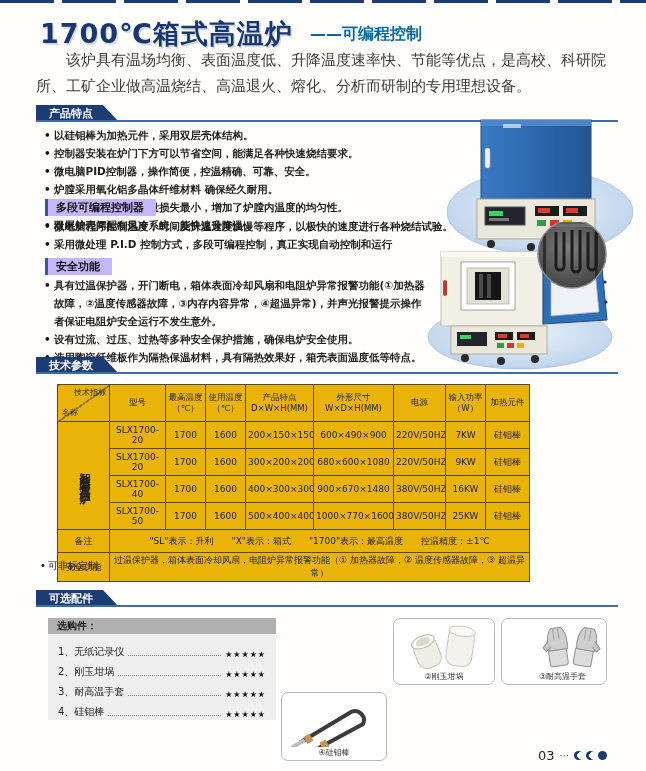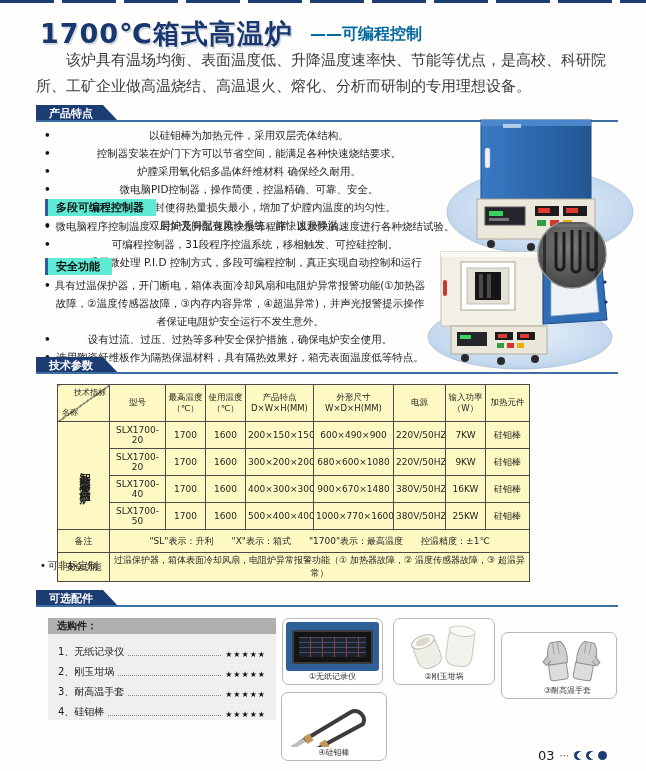--- a/index.html
+++ b/index.html
@@ -10,26 +10,26 @@
   .title-row{position:absolute;left:40px;top:16px;white-space:nowrap;}
   .main-title{display:inline;font-size:27px;font-weight:bold;color:#17376e;letter-spacing:1px;
     text-shadow:1.5px 1.5px 0 rgba(23,55,110,0.18);}
   .sub-title{display:inline;font-size:16px;font-weight:bold;color:#0369a1;margin-left:12px;vertical-align:4px;}
   .intro{position:absolute;left:36px;top:49px;width:592px;font-size:15px;line-height:1.75;
     color:#3a3a3a;font-weight:500;text-indent:2em;font-family:Liberation Mono, monospace;}
   .banner{position:absolute;height:17px;background:#1c3d74;color:#fff;font-size:11px;font-weight:bold;
     line-height:17px;padding:0 26px 0 13px;clip-path:polygon(0 0,calc(100% - 16px) 0,100% 100%,0 100%);}
   .banner-line{position:absolute;height:2px;background:#3a6ea5;}
   ul.blist{position:absolute;margin:0;padding:0;list-style:none;}
-  ul.blist li{position:relative;padding-left:10px;font-size:10.5px;line-height:1.72;color:#1e1e1e;font-weight:400;text-align:center;}
+  ul.blist li{position:relative;padding-left:10px;font-size:10.5px;line-height:1.72;color:#1e1e1e;font-weight:700;}
   ul.blist li::before{content:"\2022";position:absolute;left:0;top:0;color:#111;font-weight:bold;}
-  .subhdr{position:absolute;background:#5eead4;border-left:3px solid #2a5caa;font-size:11px;font-weight:bold;
+  .subhdr{position:absolute;background:#c4b5fd;border-left:3px solid #2a5caa;font-size:11px;font-weight:bold;
     color:#111;padding:1px 12px 1px 8px;}
   
-  table.spec{position:absolute;left:57px;top:384px;width:472px;border-collapse:collapse;table-layout:fixed;background:#fef9c3;}
+  table.spec{position:absolute;left:57px;top:384px;width:472px;border-collapse:collapse;table-layout:fixed;background:#eab308;}
   table.spec td{border:1px solid #4a4a4a;text-align:center;padding:1px 2px;font-size:9px;color:#1e1e1e;overflow:hidden;}
   table.spec tr.hd td{font-size:8.5px;line-height:1.3;white-space:pre-line;height:34px;font-weight:500;}
   table.spec tr.dr td{height:24px;}
   td.diag{position:relative;padding:0;
     background:linear-gradient(to bottom right,transparent calc(50% - 0.6px),#555 calc(50% - 0.6px) calc(50% + 0.6px),transparent calc(50% + 0.6px));}
   td.diag .ct{position:absolute;top:3px;right:3px;font-size:8px;}
   td.diag .cb{position:absolute;bottom:3px;left:4px;font-size:8px;}
   td.group{font-weight:bold;}
   .vertical{writing-mode:vertical-rl;text-orientation:upright;font-size:11px;letter-spacing:3px;margin:0 auto;display:inline-block;}
   td.ltext{text-align:left;padding-left:6px;font-size:8.5px;}
@@ -73,30 +73,29 @@
   </div>
 
   <div class="intro">该炉具有温场均衡、表面温度低、升降温度速率快、节能等优点，是高校、科研院所、工矿企业做高温烧结、高温退火、熔化、分析而研制的专用理想设备。</div>
 
   <div class="banner" style="left:36px;top:105px;">产品特点</div>
   <div class="banner-line" style="left:36px;top:120px;width:582px;"></div>
 
   <ul class="blist" style="left:44px;top:126px;width:400px;">
     <li>以硅钼棒为加热元件，采用双层壳体结构。</li>
     <li>控制器安装在炉门下方可以节省空间，能满足各种快速烧结要求。</li>
+    <li>微电脑PID控制器，操作简便，控温精确、可靠、安全。</li>
     <li>炉膛采用氧化铝多晶体纤维材料 确保经久耐用。</li>
-    <li>微电脑PID控制器，操作简便，控温精确、可靠、安全。</li>
     <li>极好的门密封使得热量损失最小，增加了炉膛内温度的均匀性。</li>
     <li>双层炉壳间配有风冷系统，能快速升降温。</li>
   </ul>
 
   <div class="subhdr" style="left:45px;top:199px;">多段可编程控制器</div>
   <ul class="blist" style="left:44px;top:217px;width:412px;">
     <li>微电脑程序控制温度，时间及升温速度快慢等程序，以极快的速度进行各种烧结试验。</li>
-    <li>可编程控制器，31段程序控温系统，移相触发、可控硅控制。</li>
     <li>采用微处理 P.I.D 控制方式，多段可编程控制，真正实现自动控制和运行</li>
   </ul>
 
   <div class="subhdr" style="left:45px;top:258px;">安全功能</div>
   <ul class="blist" style="left:44px;top:276px;width:382px;">
     <li>具有过温保护器，开门断电，箱体表面冷却风扇和电阻炉异常报警功能(①加热器故障，②温度传感器故障，③内存内容异常，④超温异常)，并声光报警提示操作者保证电阻炉安全运行不发生意外。</li>
     <li>设有过流、过压、过热等多种安全保护措施，确保电炉安全使用。</li>
     <li>选用陶瓷纤维板作为隔热保温材料，具有隔热效果好，箱壳表面温度低等特点。</li>
   </ul>
 
@@ -307,49 +306,39 @@
         <span class="opt-stars">★★★★★</span>
       </div>
       <div class="opt-row">
         <span class="opt-label">4、硅钼棒</span>
         <span class="opt-leader"></span>
         <span class="opt-stars">★★★★★</span>
       </div>
     </div>
   </div>
 
-  <div class="card" style="left:282px;top:618px;width:101px;height:67px;">
-    <div class="img">
-      <div class="rec-bg">
-          <div class="rec-body">
-            <div class="rec-screen"></div>
-          </div>
-        </div>
-    </div>
-    <div class="cap">①无纸记录仪</div>
-  </div>
 
   <div class="card" style="left:393px;top:618px;width:102px;height:67px;">
     <div class="img">
       <svg width="94" height="50" viewBox="0 0 94 50">
         <g transform="rotate(8 62 26)">
           <rect x="50" y="6" width="26" height="38" rx="9" fill="#f3f2ec" stroke="#c9c6ba" stroke-width="1"></rect>
           <ellipse cx="63" cy="9" rx="13" ry="5" fill="#fbfaf6" stroke="#cfccc0" stroke-width="1"></ellipse>
         </g>
         <g transform="rotate(-22 30 30)">
           <rect x="18" y="16" width="24" height="30" rx="9" fill="#efeee6" stroke="#c3c0b2" stroke-width="1"></rect>
           <ellipse cx="30" cy="19" rx="12" ry="6" fill="#fbfaf6" stroke="#bab7aa" stroke-width="1"></ellipse>
           <ellipse cx="30" cy="19" rx="7.5" ry="3.8" fill="#dcd9cd"></ellipse>
         </g>
       </svg>
     </div>
     <div class="cap">②刚玉坩埚</div>
   </div>
 
-  <div class="card" style="left:501px;top:632px;width:116px;height:67px;padding-left:20px;">
+  <div class="card" style="left:501px;top:618px;width:106px;height:67px;padding-left:20px;">
     <div class="img">
       <svg width="98" height="50" viewBox="0 0 98 50">
         <g transform="rotate(-8 35 25)">
           <rect x="26" y="26" width="18" height="18" rx="3" fill="#dcdcdc" stroke="#8f8f8f" stroke-width="1"></rect>
           <path d="M27,28 c-2,-8 0,-18 4,-22 l10,0 c4,4 6,14 4,22 z" fill="#cfcfcf" stroke="#8f8f8f" stroke-width="1"></path>
           <path d="M27,18 l-6,6 3,4 5,-4" fill="#c4c4c4" stroke="#8f8f8f" stroke-width="1"></path>
           <line x1="33" y1="7" x2="33" y2="18" stroke="#9a9a9a" stroke-width="0.8"></line>
           <line x1="38" y1="7" x2="38" y2="18" stroke="#9a9a9a" stroke-width="0.8"></line>
         </g>
         <g transform="rotate(10 63 25)">

